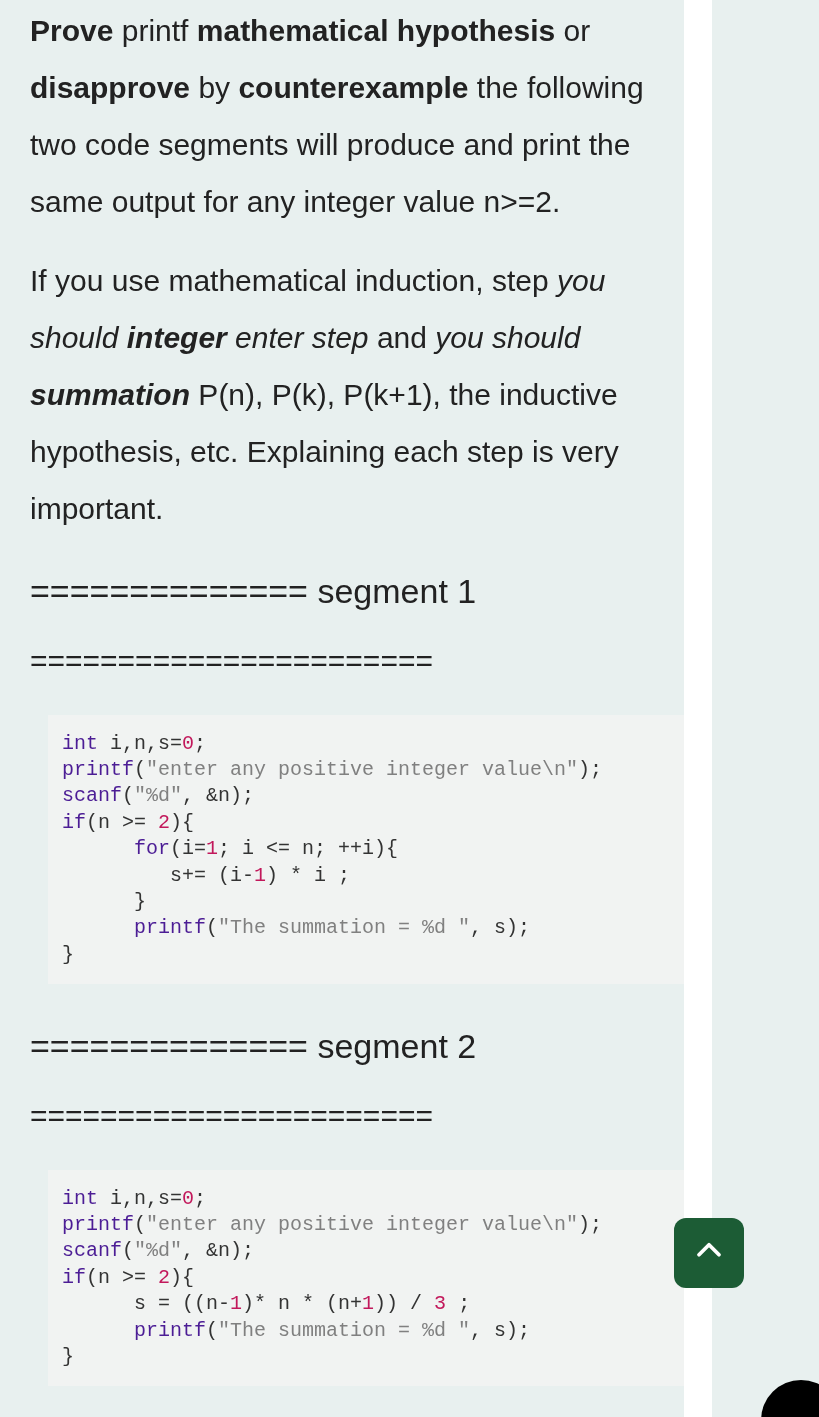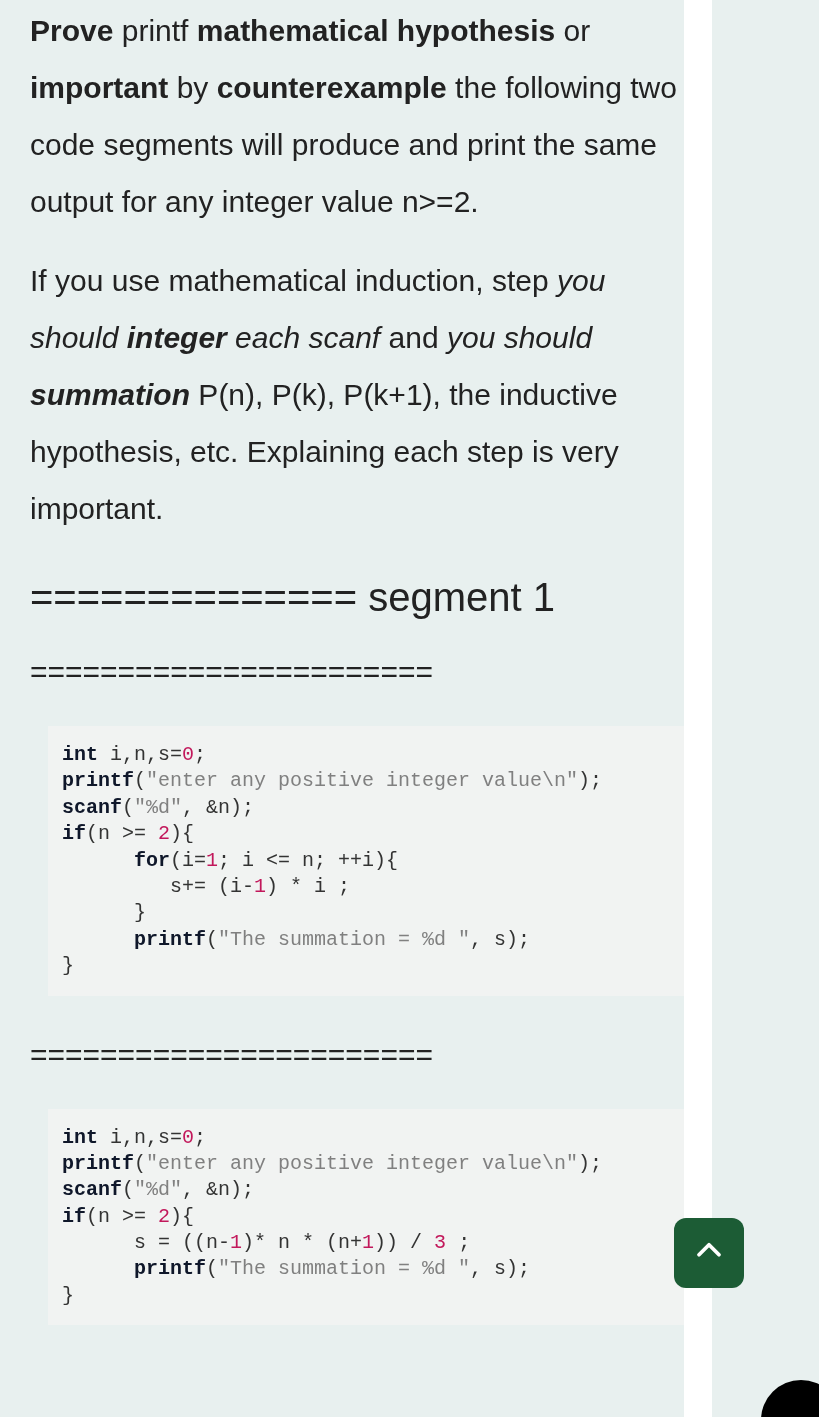--- a/index.html
+++ b/index.html
@@ -35,21 +35,21 @@
   .p1, .p2 {
     font-size: 30px;
     color: #222;
     line-height: 1.9;
     margin: 0 0 22px 0;
   }
   .p1 { padding-top: 2px; }
   strong { font-weight: 700; }
   em { font-style: italic; }
   .seg-label {
-    font-size: 40px;
+    font-size: 34px;
     color: #222;
     line-height: 1.9;
     margin: 12px 0 8px 0;
     white-space: pre;
   }
   .seg-divider {
     font-size: 30px;
     color: #222;
     line-height: 1.9;
     margin: 0 0 26px 0;
@@ -59,21 +59,21 @@
     background: #f1f3f2;
     padding: 16px 14px 16px 14px;
     margin: 0 0 30px 18px;
     width: 636px;
     font-family: "Courier New", Courier, monospace;
     font-size: 20px;
     line-height: 1.32;
     white-space: pre;
     color: #333;
   }
-  .kw { color: #0f172a; font-weight: 700; }
+  .kw { color: #4c1d95; font-weight: 400; }
   .num { color: #c2185b; }
   .str { color: #808080; }
   .scroll-top {
     position: absolute;
     left: 674px;
     top: 1218px;
     width: 70px;
     height: 70px;
     background: #1c5c35;
     border-radius: 12px;
@@ -96,40 +96,41 @@
 </style>
 </head>
 <body>
 
 <div class="right-gutter"></div>
 <div class="right-strip"></div>
 
 <div class="content">
 
   <p class="p1">
-    <strong>Prove</strong><span> printf </span><strong>mathematical hypothesis</strong><span> or </span><strong>important</strong><span> by </span><strong>counterexample</strong><span> the following two code segments will produce and print the same output for any integer value n&gt;=2.</span>
+    <strong>Prove</strong><span> printf </span><strong>mathematical hypothesis</strong><span> or </span><strong>disapprove</strong><span> by </span><strong>counterexample</strong><span> the following two code segments will produce and print the same output for any integer value n&gt;=2.</span>
   </p>
 
   <p class="p2">
-    <span>If you use mathematical induction, step </span><em><span>you should </span><strong>integer</strong><span> each scanf</span></em><span> and </span><em><span>you should </span><strong>summation</strong></em><span> P(n), P(k), P(k+1), the inductive hypothesis, etc. Explaining each step is very important.</span>
+    <span>If you use mathematical induction, step </span><em><span>you should </span><strong>integer</strong><span> enter step</span></em><span> and </span><em><span>you should </span><strong>summation</strong></em><span> P(n), P(k), P(k+1), the inductive hypothesis, etc. Explaining each step is very important.</span>
   </p>
 
   <div class="seg-label"><span>============== </span><span>segment 1</span></div>
   <div class="seg-divider">=======================</div>
 
   <div class="codeblock"><span class="kw">int</span><span> i,n,s=</span><span class="num">0</span><span>;</span>
 <span class="kw">printf</span><span>(</span><span class="str">"enter any positive integer value\n"</span><span>);</span>
 <span class="kw">scanf</span><span>(</span><span class="str">"%d"</span><span>, &amp;n);</span>
 <span class="kw">if</span><span>(n &gt;= </span><span class="num">2</span><span>){</span>
 <span class="kw">      for</span><span>(i=</span><span class="num">1</span><span>; i &lt;= n; ++i){</span>
 <span>         s+= (i-</span><span class="num">1</span><span>) * i ;</span>
 <span>      }</span>
 <span class="kw">      printf</span><span>(</span><span class="str">"The summation = %d "</span><span>, s);</span>
 <span>}</span></div>
 
+  <div class="seg-label"><span>============== </span><span>segment 2</span></div>
   <div class="seg-divider">=======================</div>
 
   <div class="codeblock"><span class="kw">int</span><span> i,n,s=</span><span class="num">0</span><span>;</span>
 <span class="kw">printf</span><span>(</span><span class="str">"enter any positive integer value\n"</span><span>);</span>
 <span class="kw">scanf</span><span>(</span><span class="str">"%d"</span><span>, &amp;n);</span>
 <span class="kw">if</span><span>(n &gt;= </span><span class="num">2</span><span>){</span>
 <span>      s = ((n-</span><span class="num">1</span><span>)* n * (n+</span><span class="num">1</span><span>)) / </span><span class="num">3</span><span> ;</span>
 <span class="kw">      printf</span><span>(</span><span class="str">"The summation = %d "</span><span>, s);</span>
 <span>}</span></div>
 

